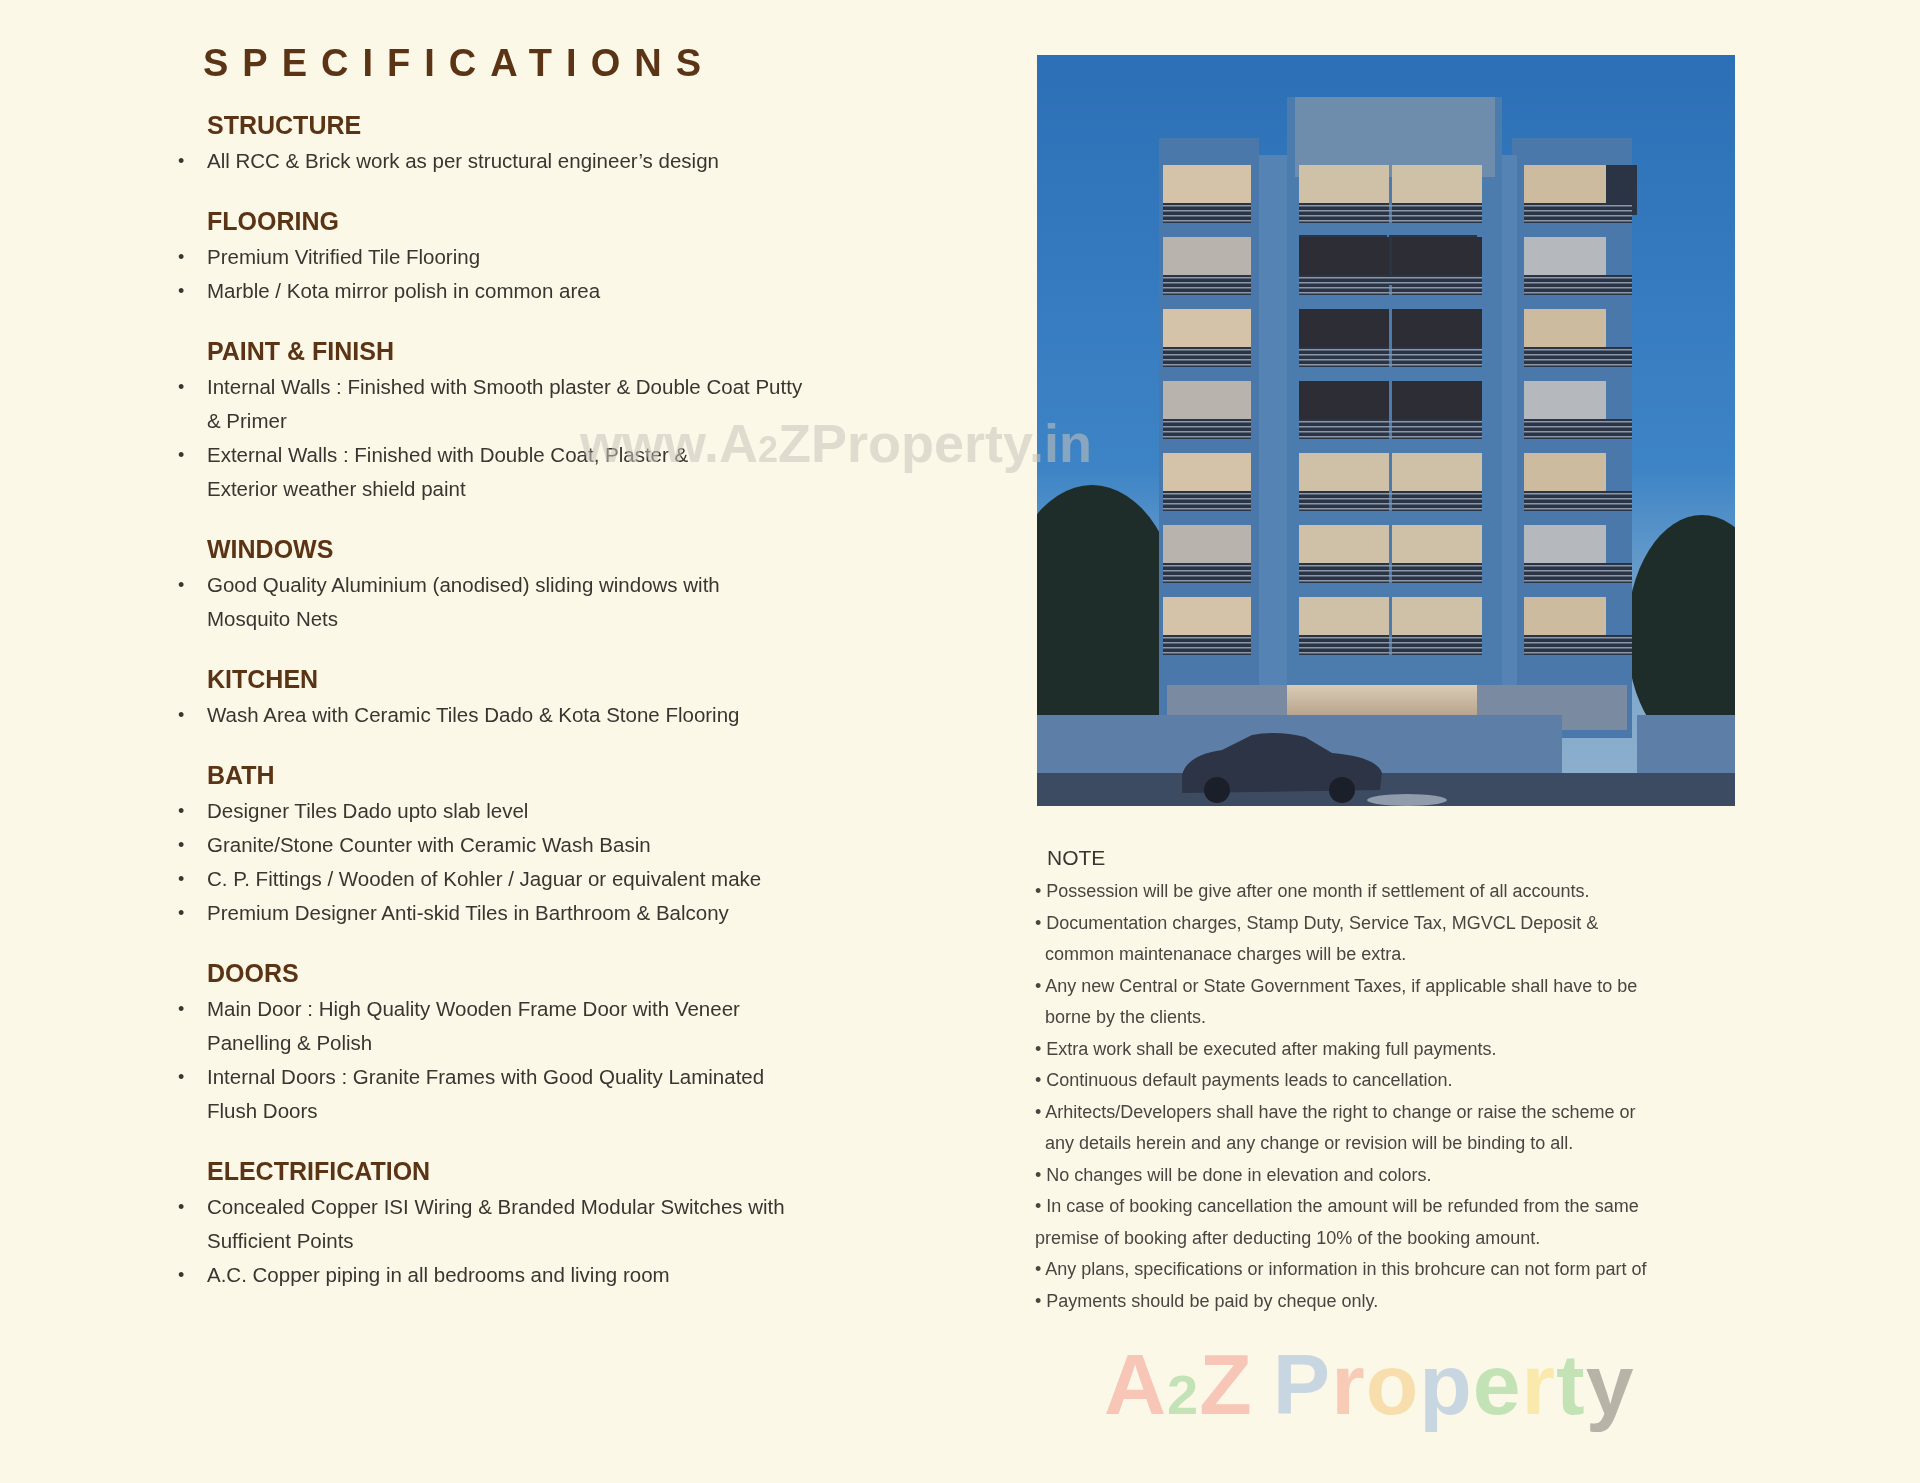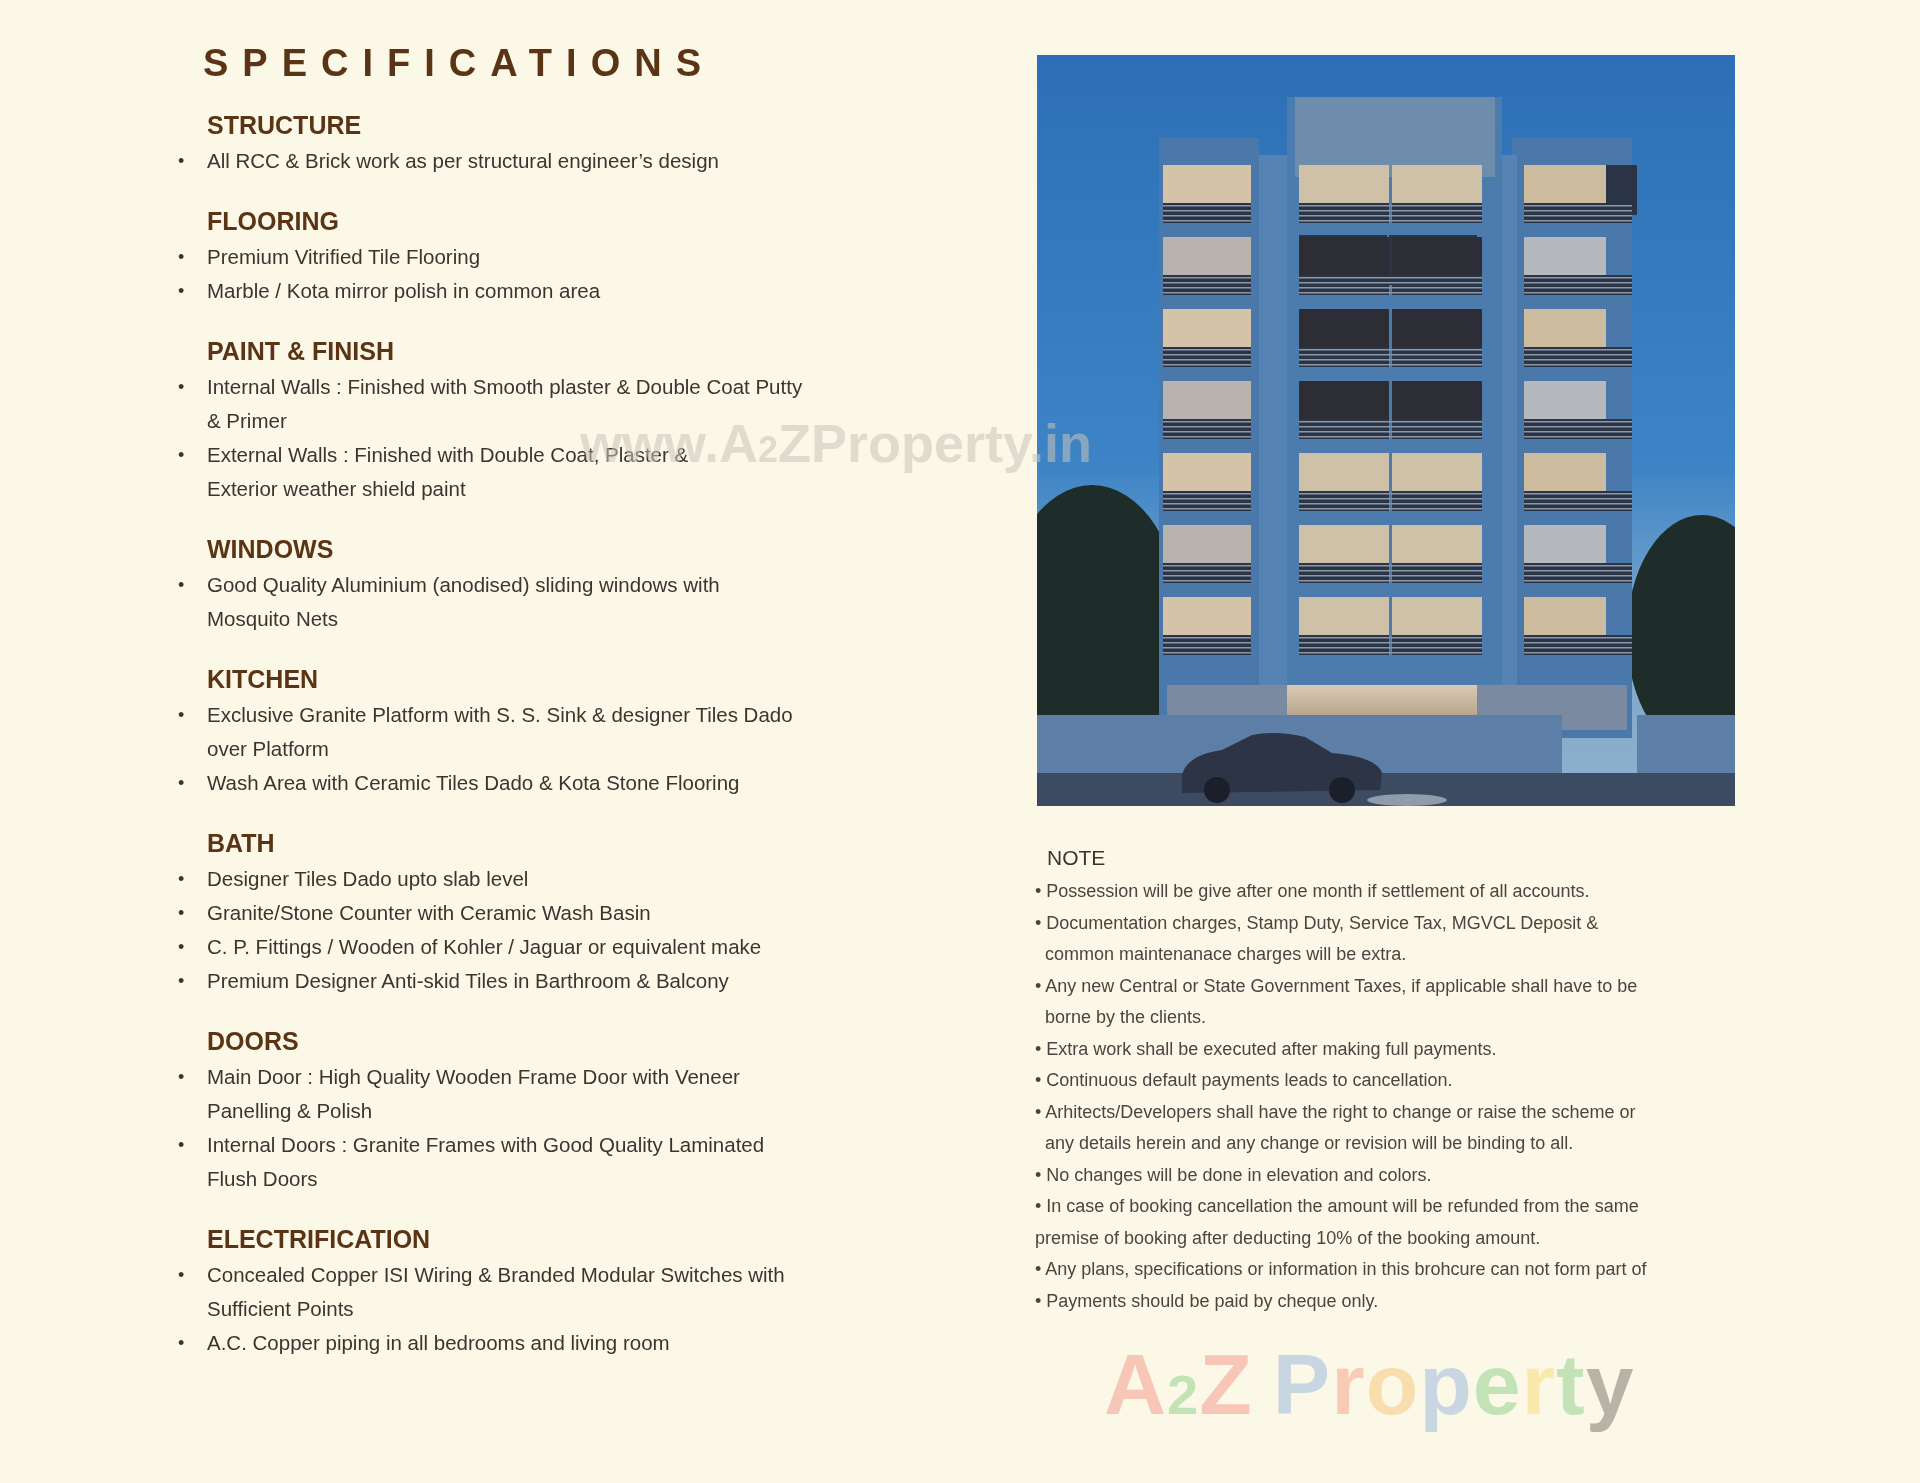--- a/index.html
+++ b/index.html
@@ -151,24 +151,20 @@
       <ul class="spec-list">
         <li class="spec-item">
           <div>Good Quality Aluminium (anodised) sliding windows with</div>
           <div>Mosquito Nets</div>
         </li>
       </ul>
     </div>
     <div class="spec-section">
       <div class="spec-heading">KITCHEN</div>
       <ul class="spec-list">
-        <li class="spec-item">
-          <div>Exclusive Granite Platform with S. S. Sink &amp; designer Tiles Dado</div>
-          <div>over Platform</div>
-        </li>
         <li class="spec-item">
           <div>Wash Area with Ceramic Tiles Dado &amp; Kota Stone Flooring</div>
         </li>
       </ul>
     </div>
     <div class="spec-section">
       <div class="spec-heading">BATH</div>
       <ul class="spec-list">
         <li class="spec-item">
           <div>Designer Tiles Dado upto slab level</div>

